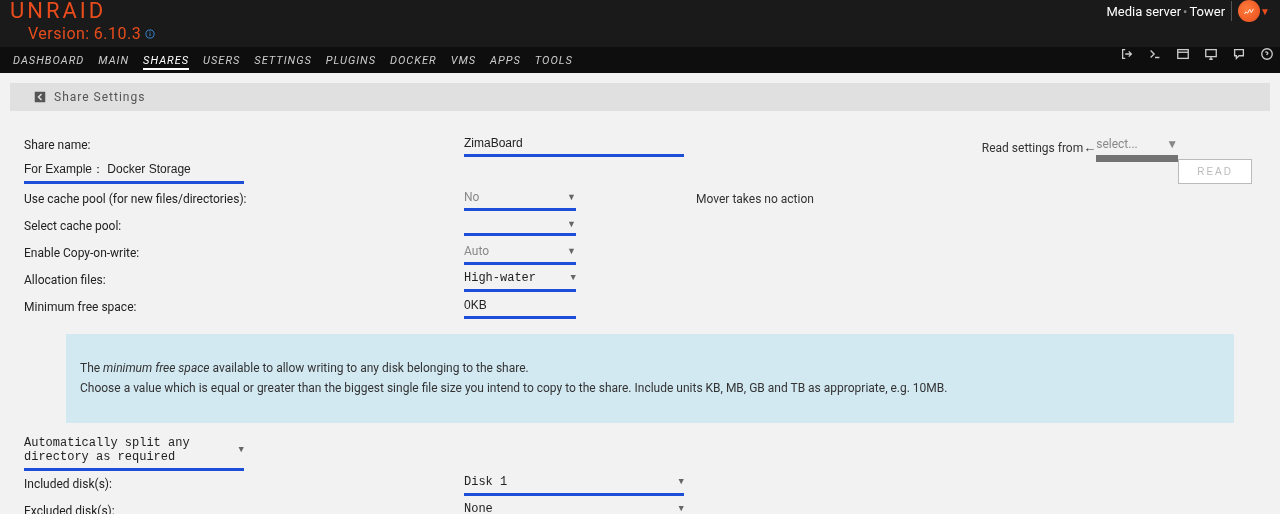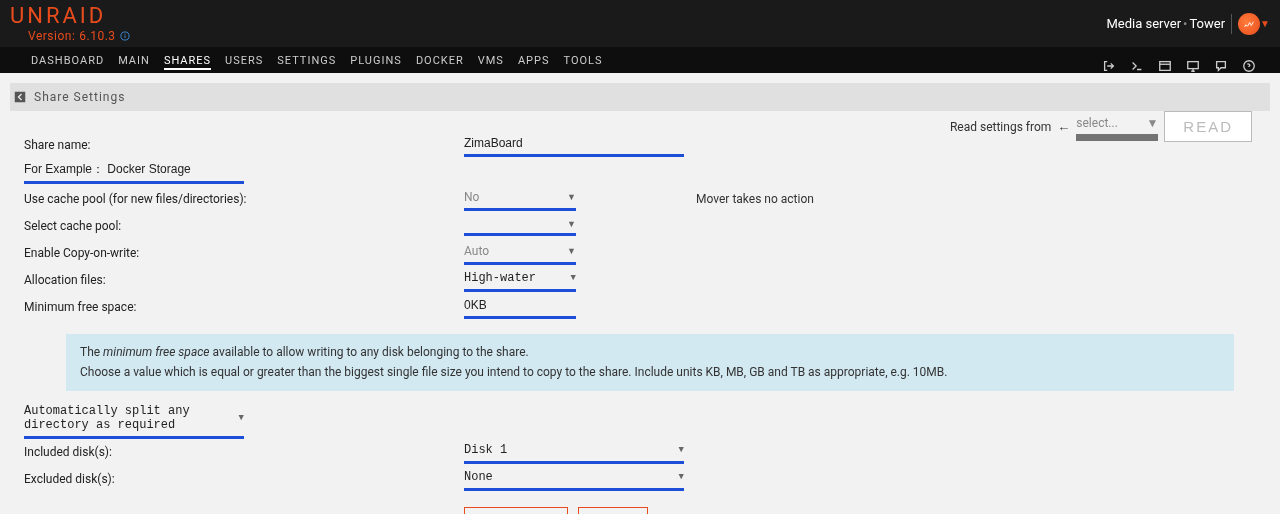--- a/index.html
+++ b/index.html
@@ -1,60 +1,60 @@
 <!DOCTYPE html>
 <html><head>
 <meta charset="utf-8">
 <style>
   * { box-sizing: border-box; margin: 0; padding: 0; }
   html, body { width: 1280px; height: 514px; font-family: -apple-system, BlinkMacSystemFont, "Segoe UI", Roboto, Arial, sans-serif; background: #f2f2f2; color: #333; overflow: hidden; }
   
   
-  .topbar { background: #1a1a1a; color: #fff; height: 47px; display: flex; align-items: center; padding: 0 10px; position: relative; }
+  .topbar { background: #1a1a1a; color: #fff; height: 47px; display: flex; align-items: flex-start; padding: 0 10px; position: relative; }
   .logo { display: flex; flex-direction: column; align-items: flex-start; }
   .logo-text { color: #e84c1c; font-size: 22px; font-weight: 400; letter-spacing: 3px; line-height: 1; }
-  .logo-version { color: #e84c1c; font-size: 12px; margin-top: 2px; letter-spacing: 0.5px; display:flex; align-items:center; gap:4px; padding-left:18px;}
+  .logo-version { color: #e84c1c; font-size: 16px; margin-top: 2px; letter-spacing: 0.5px; display:flex; align-items:center; gap:4px; padding-left:18px;}
   .logo-version svg { width:10px;height:10px; }
   .top-right { margin-left: auto; display: flex; align-items: center; font-size: 13px; }
   .top-right .dot { color:#888; margin:0 2px; }
   .top-right .sep { width:1px; height:20px; background:#555; margin:0 6px; }
   .avatar { width:22px;height:22px;border-radius:50%;background:radial-gradient(circle at 40% 40%, #ff7b3a, #e84c1c); display:inline-flex;align-items:center;justify-content:center; }
   .chevdown { color:#e84c1c; font-size:10px; }
 
   
-  .navbar { background: #0e0e0e; height: 26px; display: flex; align-items: flex-end; padding: 0 24px; }
+  .navbar { background: #0e0e0e; height: 26px; display: flex; align-items: flex-start; padding: 0 6px; font-style: italic; }
   .nav-items { display:flex; gap:0; }
   .nav-item { color:#ccc; font-size:11px; letter-spacing:1px; padding:0 7px; height:26px; display:flex; align-items:center; cursor:pointer; position:relative; }
   .nav-item.active { color:#fff; }
   .nav-item.active::after { content:""; position:absolute; left:7px; right:7px; bottom:3px; height:2px; background:#fff; }
   .nav-right { margin-left:auto; display:flex; gap:14px; align-items:center; color:#ccc; }
   .nav-right .ic { width:14px;height:14px; cursor:pointer; display:inline-flex;align-items:center;justify-content:center; }
   .nav-right svg { width:14px;height:14px; stroke:#ccc; fill:none; stroke-width:1.5; }
 
   
   .page { padding: 10px; }
-  .section-bar { background:#e0e0e0; font-size:12px; letter-spacing:1px; padding:7px 4px; display:flex; align-items:center; gap:8px; color:#555;}
+  .section-bar { background:#e0e0e0; font-size:12px; letter-spacing:1px; padding:7px 24px; display:flex; align-items:center; gap:8px; color:#555;}
   .section-bar .ic { width:12px;height:12px; }
   
   .form { padding: 20px 0 0 14px; font-size:12px; color:#333; }
   .row { display:flex; align-items:center; min-height:27px; }
   .lab { width: 440px; color:#222; font-size:12px; }
   .ctl { width: 220px; position:relative; }
   .ctl.narrow { width: 112px; }
   .ctl input, .ctl .sel { width:100%; border:none; border-bottom:3px solid #1d4ed8; background:transparent; font-size:12px; padding:3px 0 4px 0; color:#222; outline:none; }
   .ctl .sel { display:flex; align-items:center; justify-content:space-between; cursor:pointer; color:#888;gap:16px; }
   .ctl .sel.on { color:#222;font-family:Liberation Mono, monospace; }
   .ctl .sel .caret { font-size:9px; color:#666; }
   .row .extra { margin-left:120px; font-size:12px; color:#333; }
   
-  .readfrom { position:absolute; right:18px; top:0; display:flex; align-items:center; gap:6px; font-size:12px; }
+  .readfrom { position:absolute; right:18px; top:0; display:flex; align-items:center; font-size:12px; }
   .readfrom .sel { width:82px; border:none;border-bottom:7px solid #737373; background:transparent;font-size:12px;padding:3px 0 4px 0;color:#888;display:flex;justify-content:space-between;align-items:center; }
-  .btn-read { border:1px solid #bbb; background:#fff; color:#bbb; font-size:15px; letter-spacing:2px; padding:6px 18px; cursor:default; }
-  
-  .help { background:#d3e9f2; margin:14px 0 10px 42px; width:1168px; padding:8px 14px; font-size:12px; line-height:1.7; color:#333; }
+  .btn-read { border:1px solid #bbb; background:#fff; color:#bbb; font-size:10px; letter-spacing:2px; padding:6px 18px; cursor:default;margin-top:48px; }
+  
+  .help { background:#d3e9f2; margin:14px 0 10px 42px; width:1168px; padding:24px 14px; font-size:12px; line-height:1.7; color:#333; }
   .help em { font-style:italic; }
 
   .btn-row { margin-left:440px; margin-top:14px; display:flex; gap:10px; }
   .btn { border:1px solid #e84c1c; color:#e84c1c; background:transparent; font-size:11px; letter-spacing:1.5px; padding:7px 12px; cursor:pointer; }
   
   .formwrap { position:relative; }
 </style>
 </head>
 <body>
 

